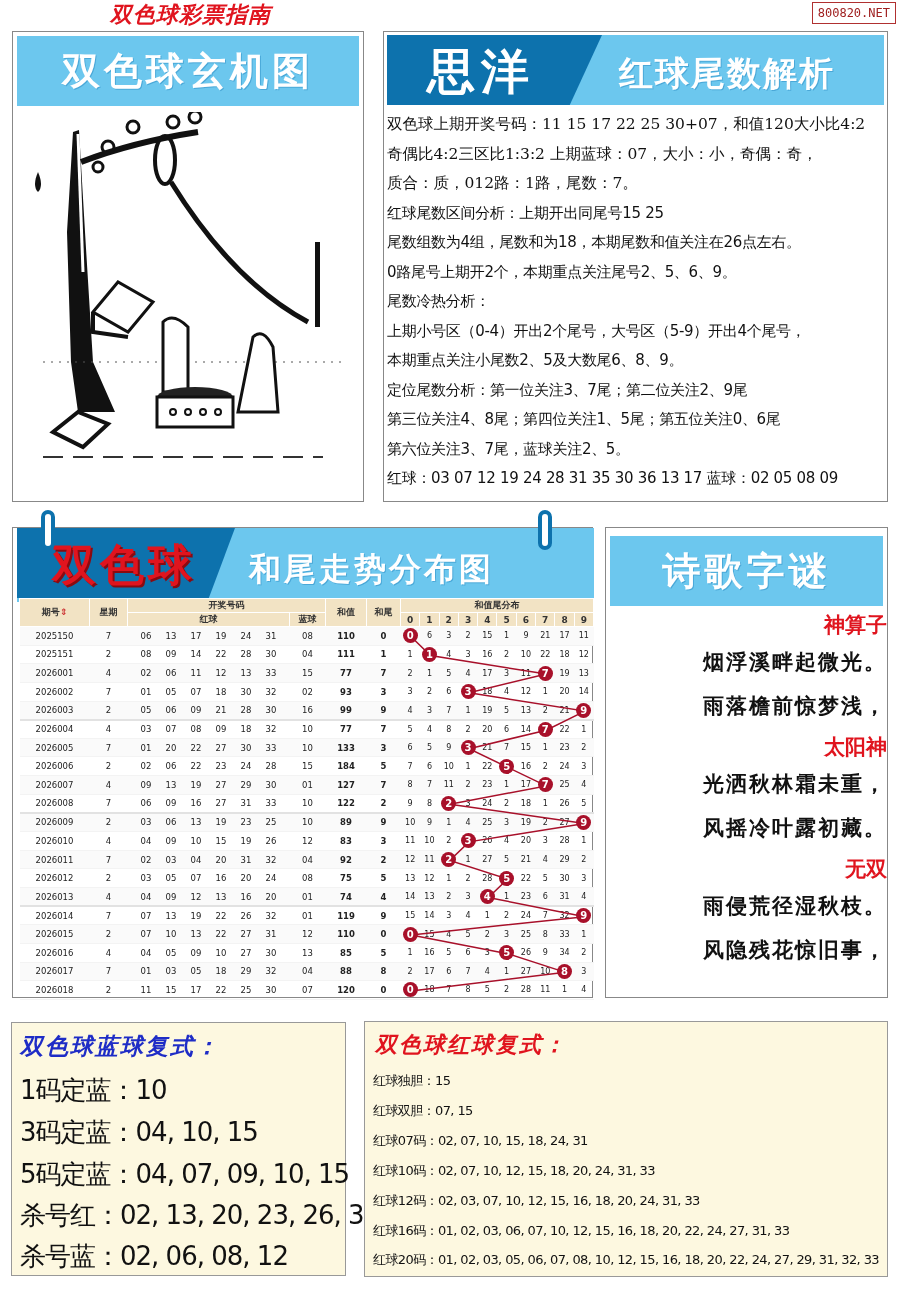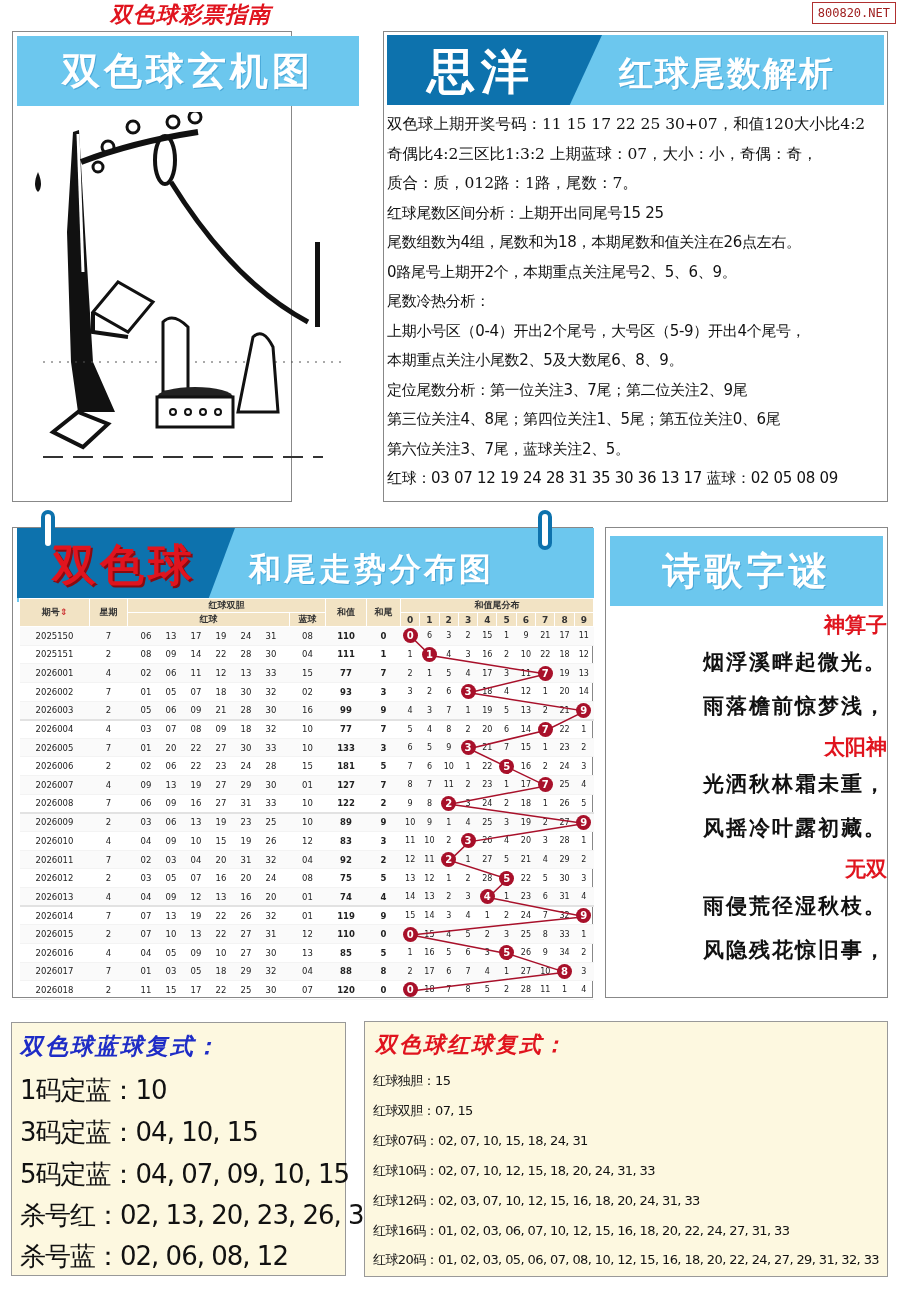--- a/index.html
+++ b/index.html
@@ -5,21 +5,21 @@
   * { box-sizing: border-box; margin: 0; padding: 0; }
   body { width: 900px; height: 1298px; background: #ffffff; font-family: "DejaVu Sans", "Liberation Sans", sans-serif; position: relative; overflow: hidden; color: #111; }
   .abs { position: absolute; }
   .site-title { left: 110px; top: 0px; font-size: 22px; font-weight: bold; color: #e0141e; letter-spacing: 1px; font-style: italic; }
   .site-badge { right: 4px; top: 2px; border: 1px solid #b03030; color: #a02020; font-family: "DejaVu Sans Mono", monospace; font-size: 12px; padding: 3px 5px; background: #fff; }
   .panel { border: 1px solid #888; background: #fff; }
   .banner { background: #6cc7ee; color: #fff; font-weight: bold; display: flex; align-items: center; justify-content: center; }
   .banner-text { font-size: 38px; letter-spacing: 4px; text-shadow: 1px 1px 0 #4aa8d8; }
 
   
-  #illu-panel { left: 12px; top: 31px; width: 280px; height: 471px; }
+  #illu-panel { left: 12px; top: 31px; width: 352px; height: 471px; }
   #illu-banner { position: absolute; left: 4px; top: 4px; width: 342px; height: 70px; }
   #illu-svg { position: absolute; left: 10px; top: 80px; }
 
   
   #analysis-panel { left: 383px; top: 31px; width: 505px; height: 471px; }
   #analysis-banner { position: absolute; left: 3px; top: 3px; width: 497px; height: 70px; background: #6cc7ee; overflow: hidden; }
   #analysis-banner .dark { position: absolute; left: 0; top: 0; width: 215px; height: 70px; background: #0d72ad; clip-path: polygon(0 0, 100% 0, 85% 100%, 0 100%); }
   #analysis-banner .name { position: absolute; left: 40px; top: 5px; font-size: 48px; color: #fff; font-weight: bold; letter-spacing: 6px; }
   #analysis-banner .sub { position: absolute; left: 232px; top: 16px; font-size: 34px; color: #fff; font-weight: bold; letter-spacing: 2px; text-shadow: 1px 1px 0 #4aa8d8; }
   #analysis-body { position: absolute; left: 3px; top: 78px; right: 4px; font-family: "DejaVu Serif", "Liberation Serif", serif; font-size: 15.5px; line-height: 29.5px; color: #111; }
@@ -156,21 +156,21 @@
         <col style="width:19.3px">
         <col style="width:19.3px">
         <col style="width:19.3px">
         <col style="width:19.3px">
         <col style="width:19.3px">
     </colgroup>
     <thead>
       <tr>
         <th rowspan="2"><span>期号</span><span style="color:#c33;">⇕</span></th>
         <th rowspan="2">星期</th>
-        <th colspan="2">红球双胆</th>
+        <th colspan="2">开奖号码</th>
         <th rowspan="2">和值</th>
         <th rowspan="2">和尾</th>
         <th colspan="10">和值尾分布</th>
       </tr>
       <tr>
         <th>红球</th>
         <th>蓝球</th>
         <th>0</th>
         <th>1</th>
         <th>2</th>
@@ -308,21 +308,21 @@
           <td class="dist"><span>15</span></td>
           <td class="dist"><span>1</span></td>
           <td class="dist"><span>23</span></td>
           <td class="dist"><span>2</span></td>
         </tr>
         <tr class="row">
           <td>2026006</td>
           <td>2</td>
           <td class="red-num" style="word-spacing: 9px;"><span style="display: inline-block; width: 25px;">02</span><span style="display: inline-block; width: 25px;">06</span><span style="display: inline-block; width: 25px;">22</span><span style="display: inline-block; width: 25px;">23</span><span style="display: inline-block; width: 25px;">24</span><span style="display: inline-block; width: 25px;">28</span></td>
           <td class="blue-num">15</td>
-          <td style="font-weight: bold;">181</td>
+          <td style="font-weight: bold;">184</td>
           <td style="font-weight: bold;">5</td>
           <td class="dist"><span>7</span></td>
           <td class="dist"><span>6</span></td>
           <td class="dist"><span>10</span></td>
           <td class="dist"><span>1</span></td>
           <td class="dist"><span>22</span></td>
           <td class="dist"><span class="hit">5</span></td>
           <td class="dist"><span>16</span></td>
           <td class="dist"><span>2</span></td>
           <td class="dist"><span>24</span></td>

